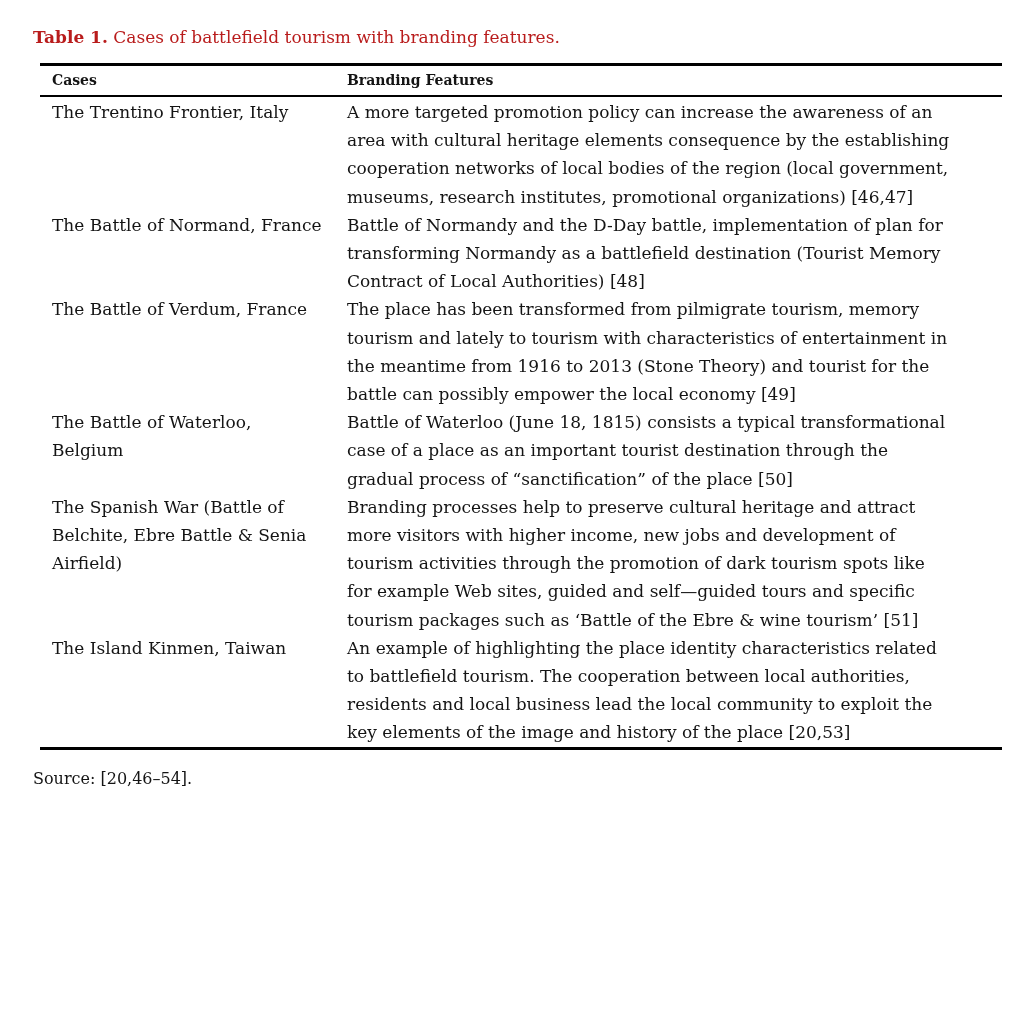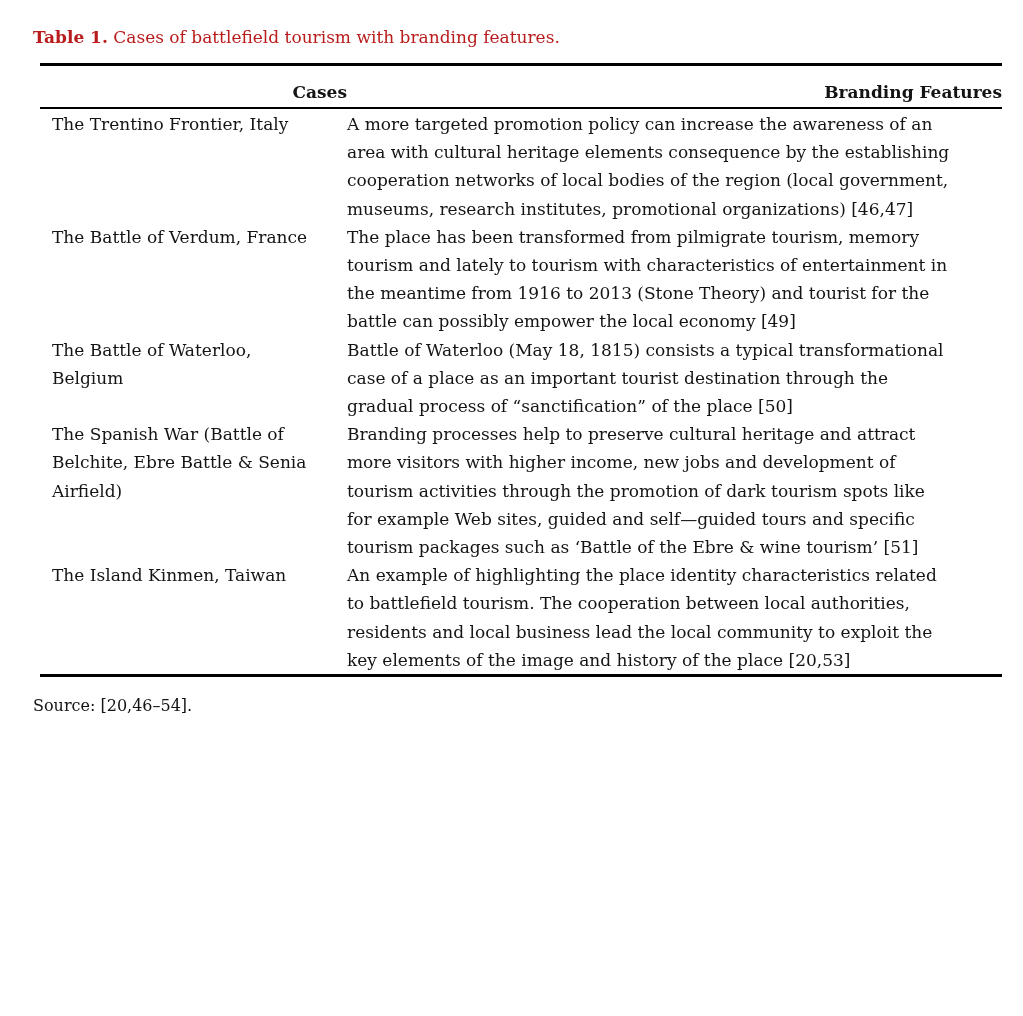--- a/index.html
+++ b/index.html
@@ -28,26 +28,26 @@
   .doc-table {
     margin: 15px 0 0 40px;
     width: 962px;
     border-collapse: collapse;
     table-layout: fixed;
     border-top: 3px solid #000000;
     border-bottom: 3px solid #000000;
   }
   .doc-table col.c1 { width: 307px; }
   .doc-table th {
-    font-size: 17px;
+    font-size: 14px;
     font-weight: 700;
-    text-align: right;
+    text-align: left;
     vertical-align: top;
     line-height: 23px;
-    padding: 15px 0 3px 0;
+    padding: 3px 0 3px 0;
     border-bottom: 2px solid #000000;
     white-space: pre;
   }
   .doc-table th.cases-header { padding-left: 12px; }
   .doc-table td {
     font-size: 17px;
     text-align: left;
     vertical-align: top;
     line-height: 28.2px;
     padding: 0;
@@ -85,30 +85,36 @@
     </thead>
     <tbody>
       <tr>
         <td class="case-cell">The Trentino Frontier, Italy</td>
         <td class="feature-cell">A more targeted promotion policy can increase the awareness of an
 area with cultural heritage elements consequence by the establishing
 cooperation networks of local bodies of the region (local government,
 museums, research institutes, promotional organizations) [46,47]</td>
       </tr>
       <tr>
+        <td class="case-cell">The Battle of Normand, France</td>
+        <td class="feature-cell">Battle of Normandy and the D-Day battle, implementation of plan for
+transforming Normandy as a battlefield destination (Tourist Memory
+Contract of Local Authorities) [48]</td>
+      </tr>
+      <tr>
         <td class="case-cell">The Battle of Verdum, France</td>
         <td class="feature-cell">The place has been transformed from pilmigrate tourism, memory
 tourism and lately to tourism with characteristics of entertainment in
 the meantime from 1916 to 2013 (Stone Theory) and tourist for the
 battle can possibly empower the local economy [49]</td>
       </tr>
       <tr>
         <td class="case-cell">The Battle of Waterloo,
 Belgium</td>
-        <td class="feature-cell">Battle of Waterloo (May 18, 1815) consists a typical transformational
+        <td class="feature-cell">Battle of Waterloo (June 18, 1815) consists a typical transformational
 case of a place as an important tourist destination through the
 gradual process of “sanctification” of the place [50]</td>
       </tr>
       <tr>
         <td class="case-cell">The Spanish War (Battle of
 Belchite, Ebre Battle &amp; Senia
 Airfield)</td>
         <td class="feature-cell">Branding processes help to preserve cultural heritage and attract
 more visitors with higher income, new jobs and development of
 tourism activities through the promotion of dark tourism spots like

